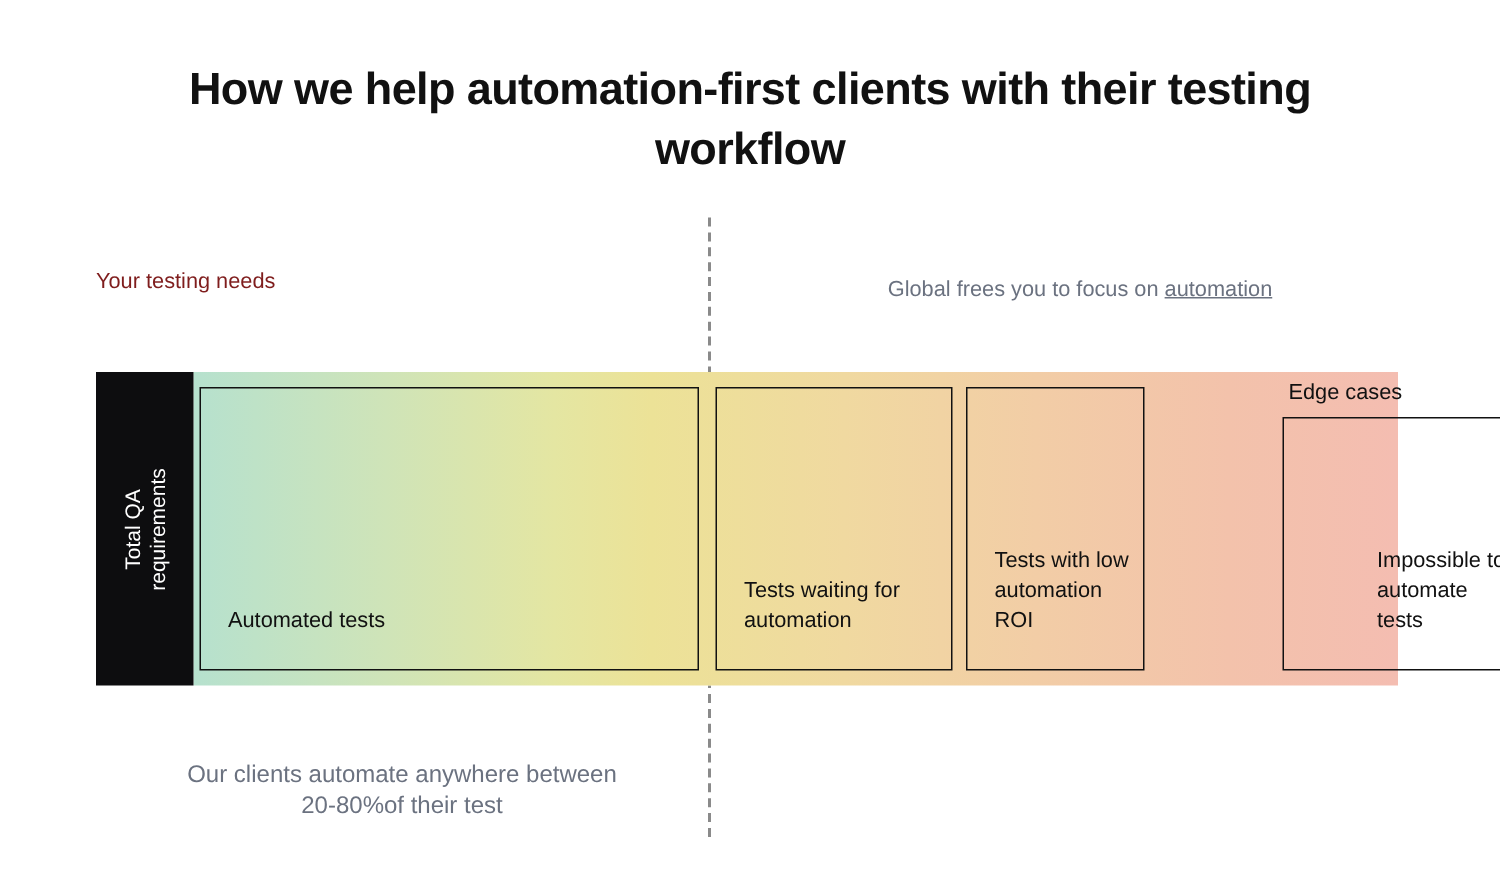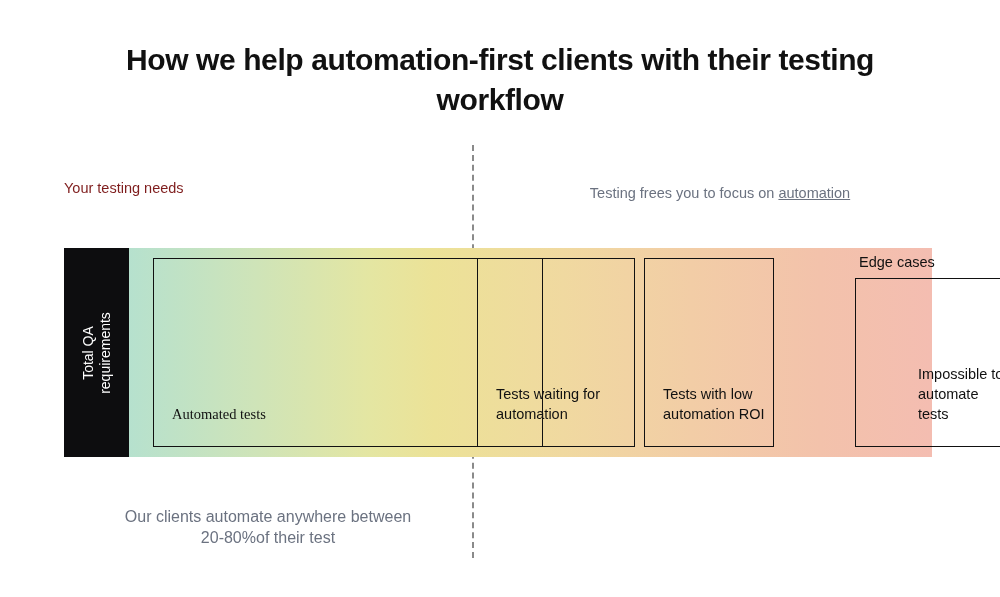--- a/index.html
+++ b/index.html
@@ -132,23 +132,23 @@
     display: flex;
     align-items: flex-end;
   }
   .box .box-label {
     font-size: 14.5px;
     line-height: 20px;
     color: #111111;
     padding: 0 0 22px 18px;
   }
 
-  .box-1 { left: 24px;   width: 390px; font-family: Liberation Serif, serif; }
+  .box-1 { left: 4px;   width: 333px; }
   .box-2 { left: 348px; width: 158px; align-items: flex-end; }
-  .box-3 { left: 515px; width: 130px; }
+  .box-3 { left: 515px; width: 119px; }
   .box-4 { left: 726px; width: 158px; top: 30px; padding-left: 44px; }
 
   .edge-label {
     position: absolute;
     left: 730px;
     top: 5px;
     font-size: 14.5px;
     line-height: 18px;
     color: #111111;
     white-space: nowrap;
@@ -161,21 +161,21 @@
 <div class="title">
   <span>How we help </span><b>automation-first</b><span> clients with their testing workflow</span>
 </div>
 
 <div class="divider"></div>
 
 <div class="note-left">Your testing needs</div>
 
 <div class="note-right">
   <br>
-  <span>Testing frees you to focus on </span><span class="ul">automation</span>
+  <span>Global frees you to focus on </span><span class="ul">automation</span>
 </div>
 
 <div class="band">
 
   <div class="band-black">
     <div class="vlabel">
       <span>Total QA</span><br>
       <span>requirements</span>
     </div>
   </div>

